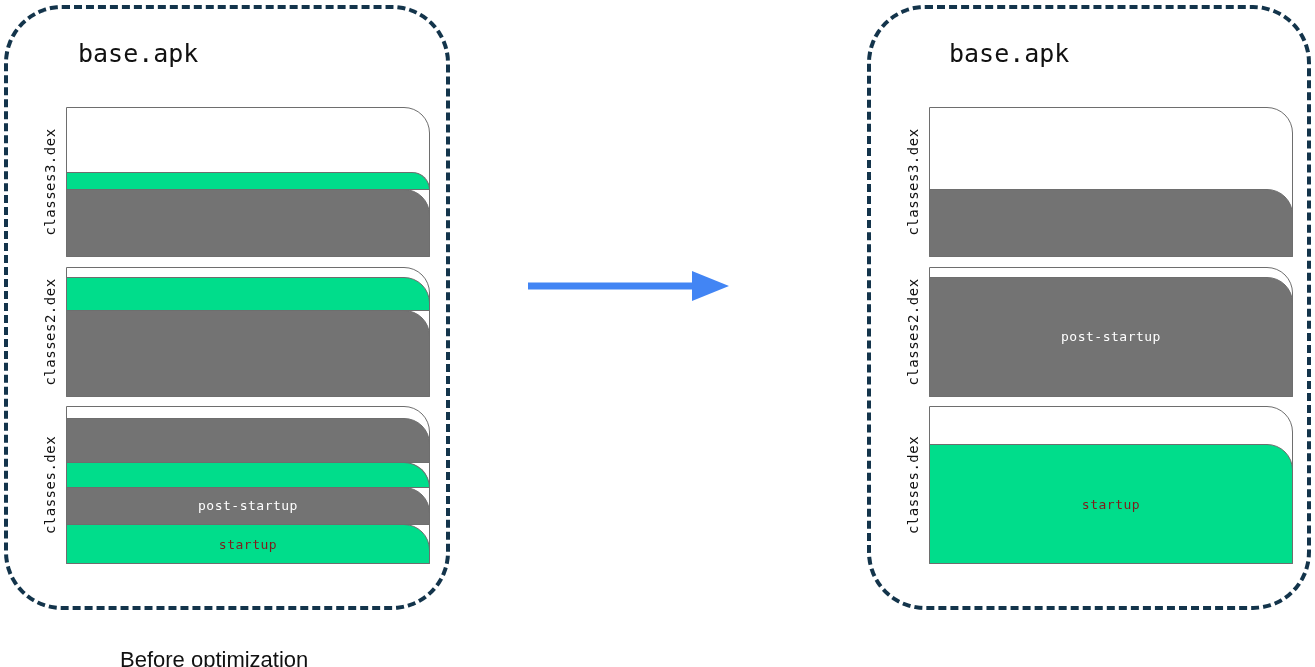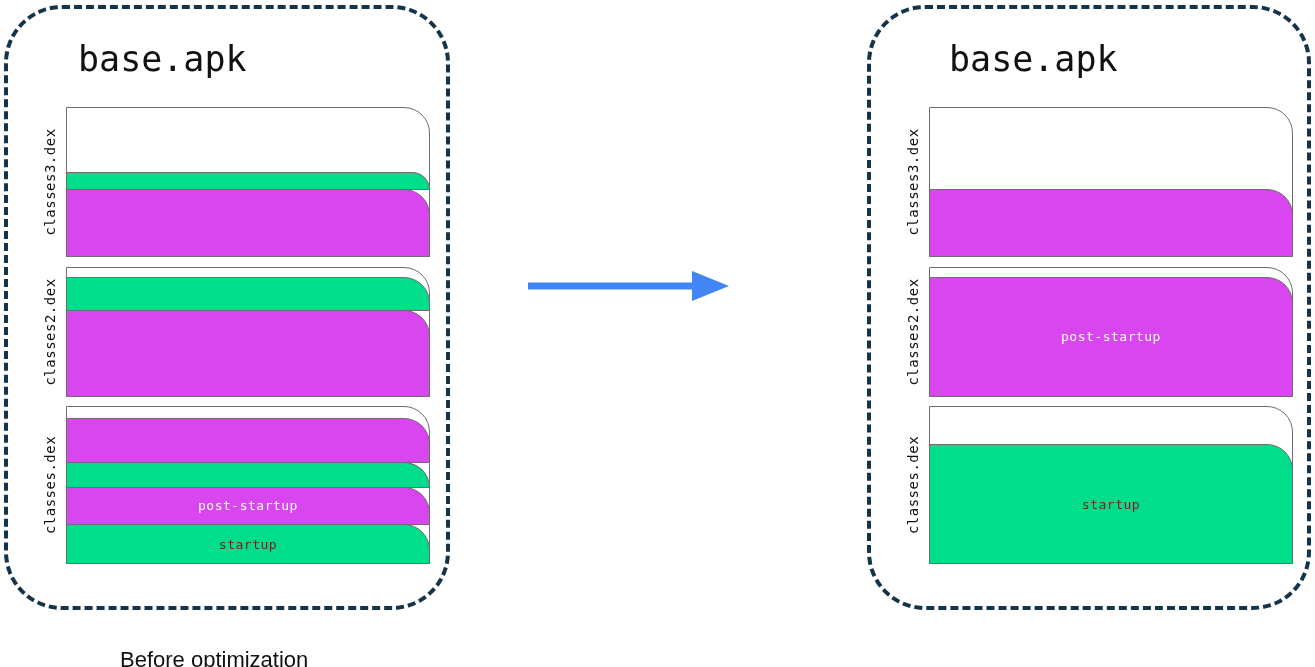--- a/index.html
+++ b/index.html
@@ -30,21 +30,21 @@
     border-radius: 58px;
     background: transparent;
   }
   #panel-before { left: 4px;   top: 5px;  width: 446px; height: 605px; }
   #panel-after  { left: 867px; top: 5px;  width: 444px; height: 605px; }
 
   .apk-title {
     position: absolute;
     top: 30px;
     font-family: "DejaVu Sans Mono", "Liberation Mono", monospace;
-    font-size: 35px;
+    font-size: 25px;
     color: #111111;
     letter-spacing: 0px;
     white-space: nowrap;
   }
   #panel-before .apk-title { left: 70px; }
   #panel-after  .apk-title { left: 78px; }
 
   
   .dex-block {
     position: absolute;
@@ -90,21 +90,21 @@
     display: flex;
     align-items: center;
     justify-content: center;
   }
   .seg-label {
     font-family: "DejaVu Sans Mono", "Liberation Mono", monospace;
     font-size: 13px;
     letter-spacing: 0.5px;
     white-space: nowrap;
   }
-  .seg.blue  { background: #d946ef; margin-top: 42px; }
+  .seg.blue  { background: #737373; margin-top: 42px; }
   .seg.green { background: #00dd8b; }
   .seg.blue  .seg-label { color: #ffffff; }
   .seg.green .seg-label { color: #7f1d1d; }
 
   
   #transform-arrow {
     position: absolute;
     left: 524px;
     top: 268px;
     width: 210px;

